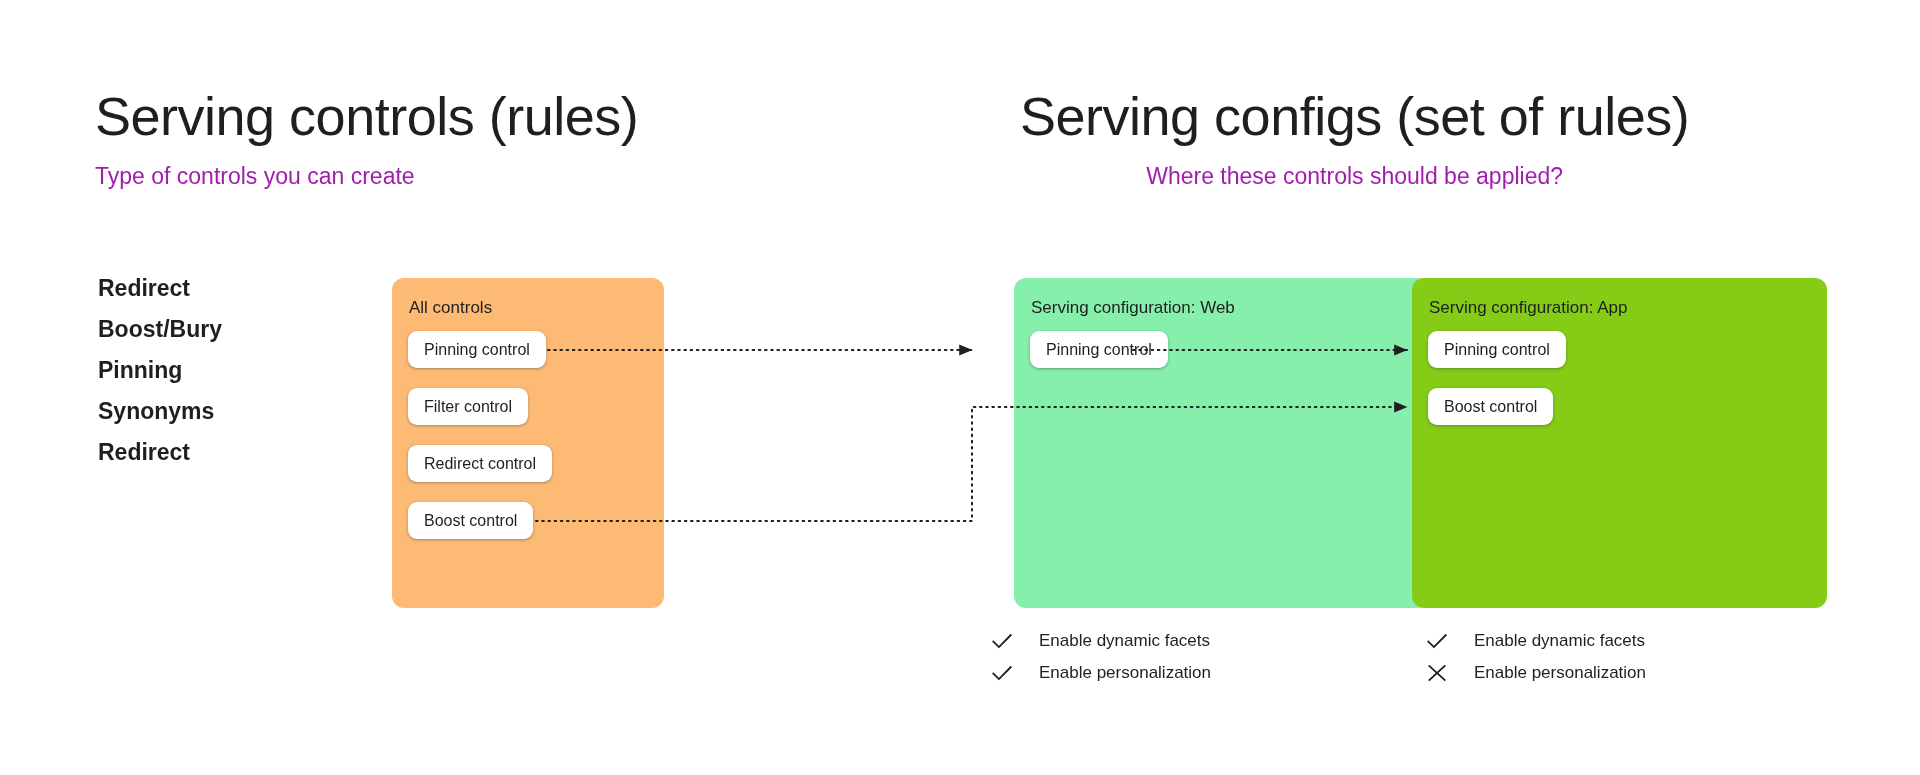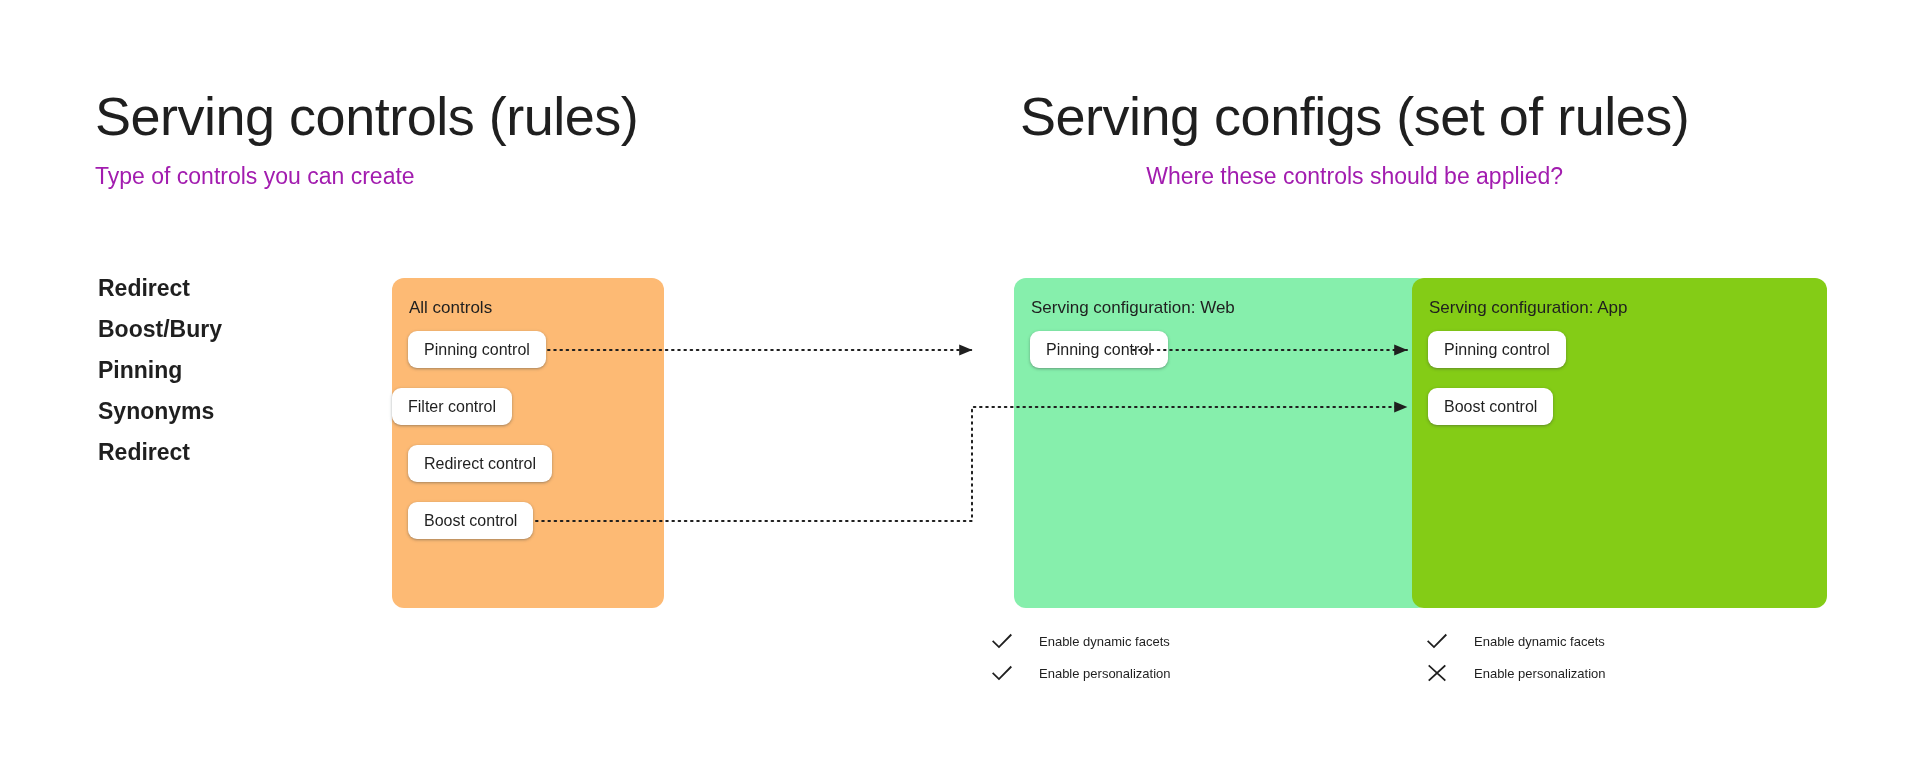--- a/index.html
+++ b/index.html
@@ -95,21 +95,21 @@
     align-items: center;
     padding: 12px 16px;
     box-sizing: border-box;
     font-size: 16px;
     color: #1f1f1f;
     white-space: nowrap;
   }
 
   
   #chip-all-0 { left: 16px; top: 53px; }
-  #chip-all-1 { left: 0; top: 110px; }
+  #chip-all-1 { left: 16px; top: 110px; }
   #chip-all-2 { left: 16px; top: 167px; }
   #chip-all-3 { left: 16px; top: 224px; }
 
   
   #chip-web-0 { left: 16px; top: 53px; }
 
   
   #chip-app-0 { left: 16px; top: 53px; }
   #chip-app-1 { left: 16px; top: 110px; }
 
@@ -127,21 +127,21 @@
     height: 32px;
   }
   .feature-icon {
     width: 26px;
     height: 26px;
     flex: 0 0 26px;
     display: block;
   }
   .feature-label {
     margin-left: 24px;
-    font-size: 13px;
+    font-size: 17px;
     color: #1f1f1f;
     white-space: nowrap;
   }
 
   
   #connectors {
     position: absolute;
     left: 0; top: 0;
     width: 1920px; height: 775px;
     pointer-events: none;

